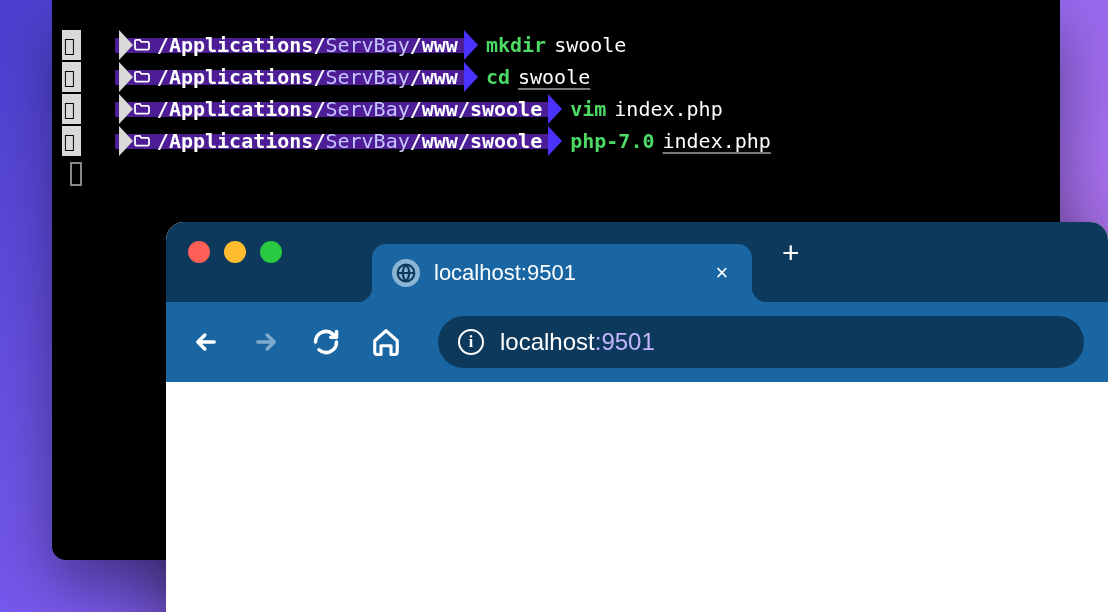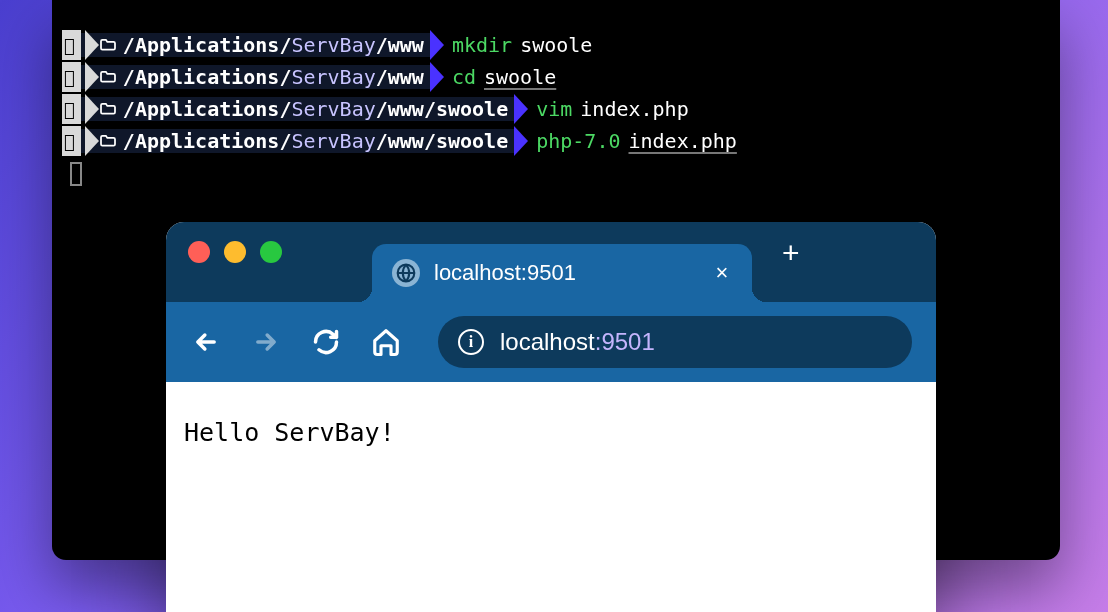--- a/index.html
+++ b/index.html
@@ -37,50 +37,51 @@
       align-items: center;
     }
     .apple-icon { font-size: 18px; display: inline-block; }
     .tri {
       width: 0; height: 0;
       border-top: 15px solid transparent;
       border-bottom: 15px solid transparent;
     }
     .tri-gray { border-left: 14px solid #d9d9d9; }
     .path-bg {
-      background: #0f172a;
+      background: #4c1d95;
       color: #fff;
       padding: 0 6px 0 4px;
-      height: 24px;
+      height: 15px;
       display: flex;
       align-items: center;
       gap: 0;
+      margin-left: 34px;
     }
     .folder-icon { margin-right: 6px; font-size: 16px; }
     .path-text { letter-spacing: 0px; }
     .path-text .dim { color: #c8c4ff; font-weight: normal; }
     .path-text .bold { color: #fff; font-weight: bold; }
     .tri-blue-on-black {
       border-left: 14px solid #4a32ff;
       margin-right: 8px;
     }
-    .cmd { color: #4cd964; font-weight: normal; }
+    .cmd { color: #4cd964; font-weight: bold; }
     .arg { color: #fff; font-weight: normal; margin-left: 8px; }
     .arg-underline { text-decoration: underline; text-decoration-color: #777; text-underline-offset: 4px; }
     .cursor {
       width: 12px; height: 24px;
       border: 2px solid #888;
       margin-left: 8px; margin-top: 6px;
     }
 
     
     .browser {
       position: absolute;
       top: 222px; left: 166px;
-      width: 770px; height: 390px;
+      width: 942px; height: 390px;
       background: #fff;
       border-radius: 18px 18px 0 0;
       box-shadow: 0 30px 80px rgba(0,0,0,0.5);
       overflow: hidden;
       font-family: -apple-system, BlinkMacSystemFont, "Segoe UI", sans-serif;
     }
     .tab-strip {
       background: #0d3a5c;
       height: 80px;
       display: flex;
@@ -289,14 +290,13 @@
           <path d="M3 11l9-8 9 8v9a2 2 0 01-2 2h-3v-7h-8v7H5a2 2 0 01-2-2z"></path>
         </svg>
     </div>
     <div class="addr">
       <div class="info-icon">i</div>
       <span class="url-text">
         <span>localhost</span><span class="url-port">:9501</span>
       </span>
     </div>
   </div>
-  <div class="page">Hello ServBay!</div>
 </div>
 
 </body></html>

